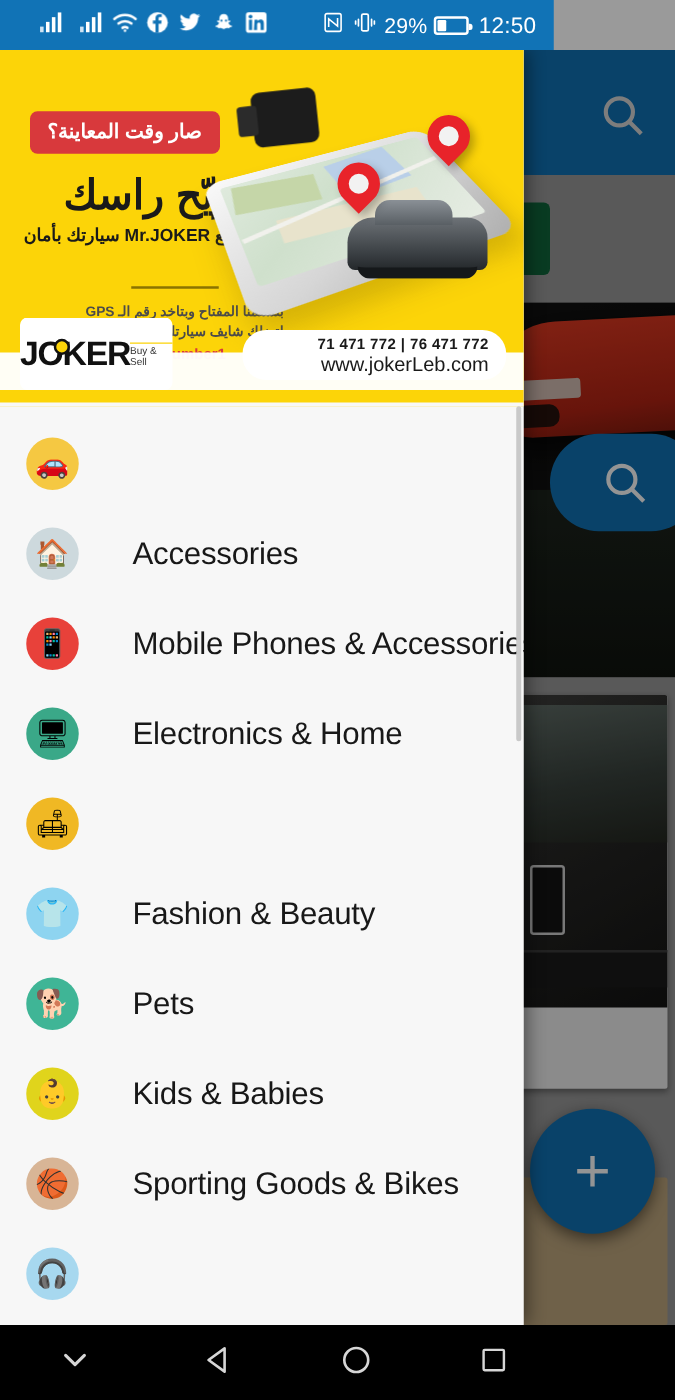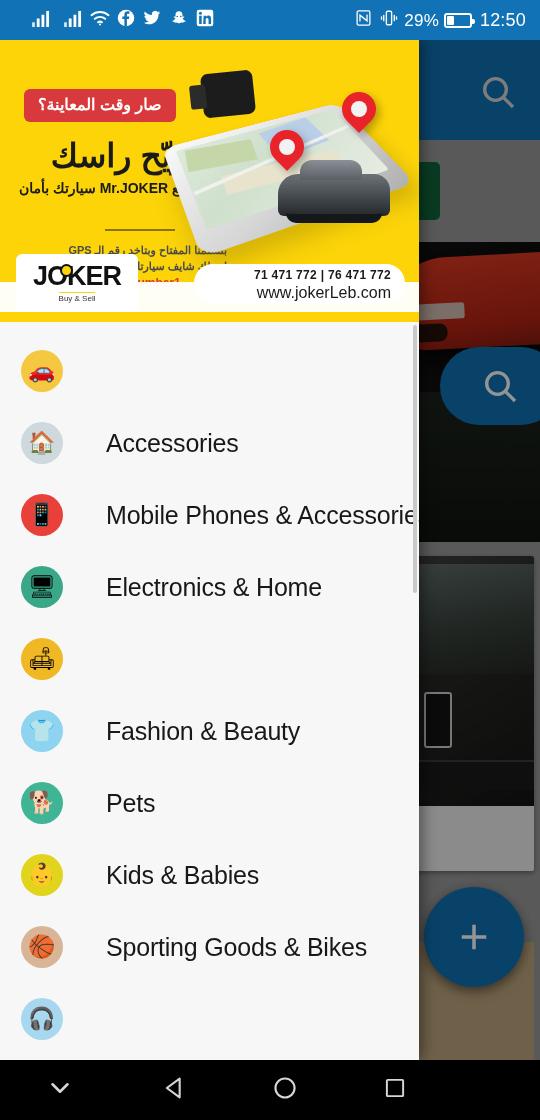--- a/index.html
+++ b/index.html
@@ -16,21 +16,21 @@
     width: 540px;
     height: 1120px;
     overflow: hidden;
     background: #9a9a9a;
   }
 
   
   .status-bar {
     position: absolute;
     top: 0; left: 0;
-    width: 540px;
+    width: 443px;
     height: 40px;
     background: #1173b6;
     display: flex;
     align-items: center;
     justify-content: space-between;
     padding: 0 14px;
     box-sizing: border-box;
     z-index: 60;
   }
   .sb-left, .sb-right {
@@ -430,21 +430,21 @@
     right: 8px;
     height: 42px;
   }
   .ad-logobox {
     position: absolute;
     left: 0; top: -16px;
     width: 122px; height: 58px;
     background: #ffffff;
     border-radius: 6px;
     display: flex;
-    flex-direction: column;
+    flex-direction: row;
     align-items: center;
     justify-content: center;
   }
   .joker-word {
     font-size: 27px;
     font-weight: 700;
     color: #111;
     letter-spacing: -1px;
     line-height: 1;
     position: relative;

